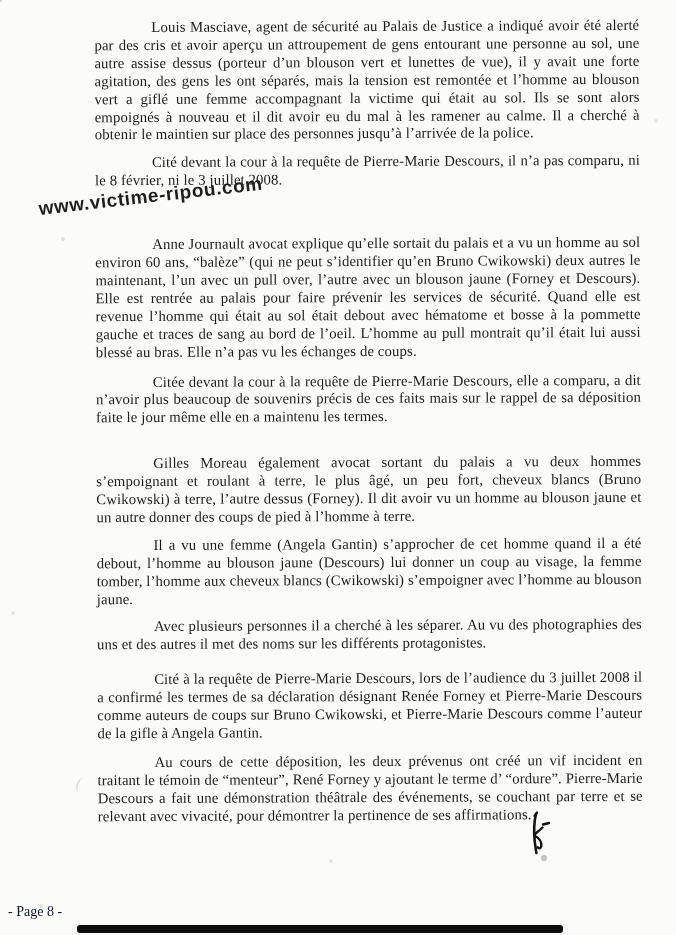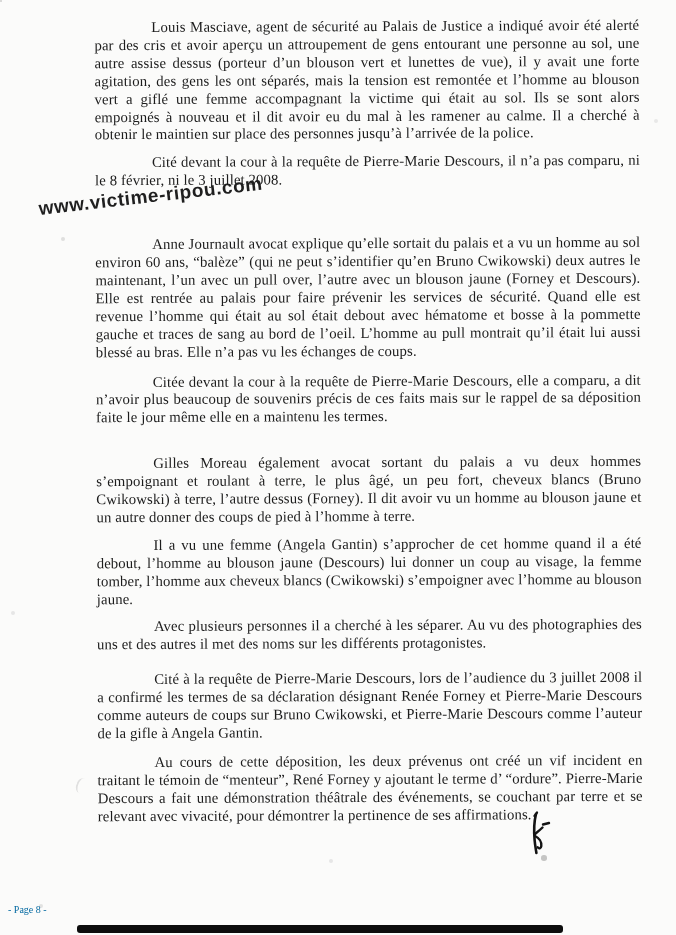--- a/index.html
+++ b/index.html
@@ -74,22 +74,22 @@
     position: absolute;
     left: 522px;
     top: 811px;
     width: 32px;
     height: 46px;
   }
   .page-label {
     position: absolute;
     left: 8px;
     top: 904px;
-    font-size: 10px;
-    color: #0369a1;
+    font-size: 14px;
+    color: #0f172a;
     white-space: nowrap;
   }
   .bottom-bar {
     position: absolute;
     left: 77px;
     top: 925px;
     width: 486px;
     height: 8px;
     background: #0d0d0d;
     border-radius: 3px;

